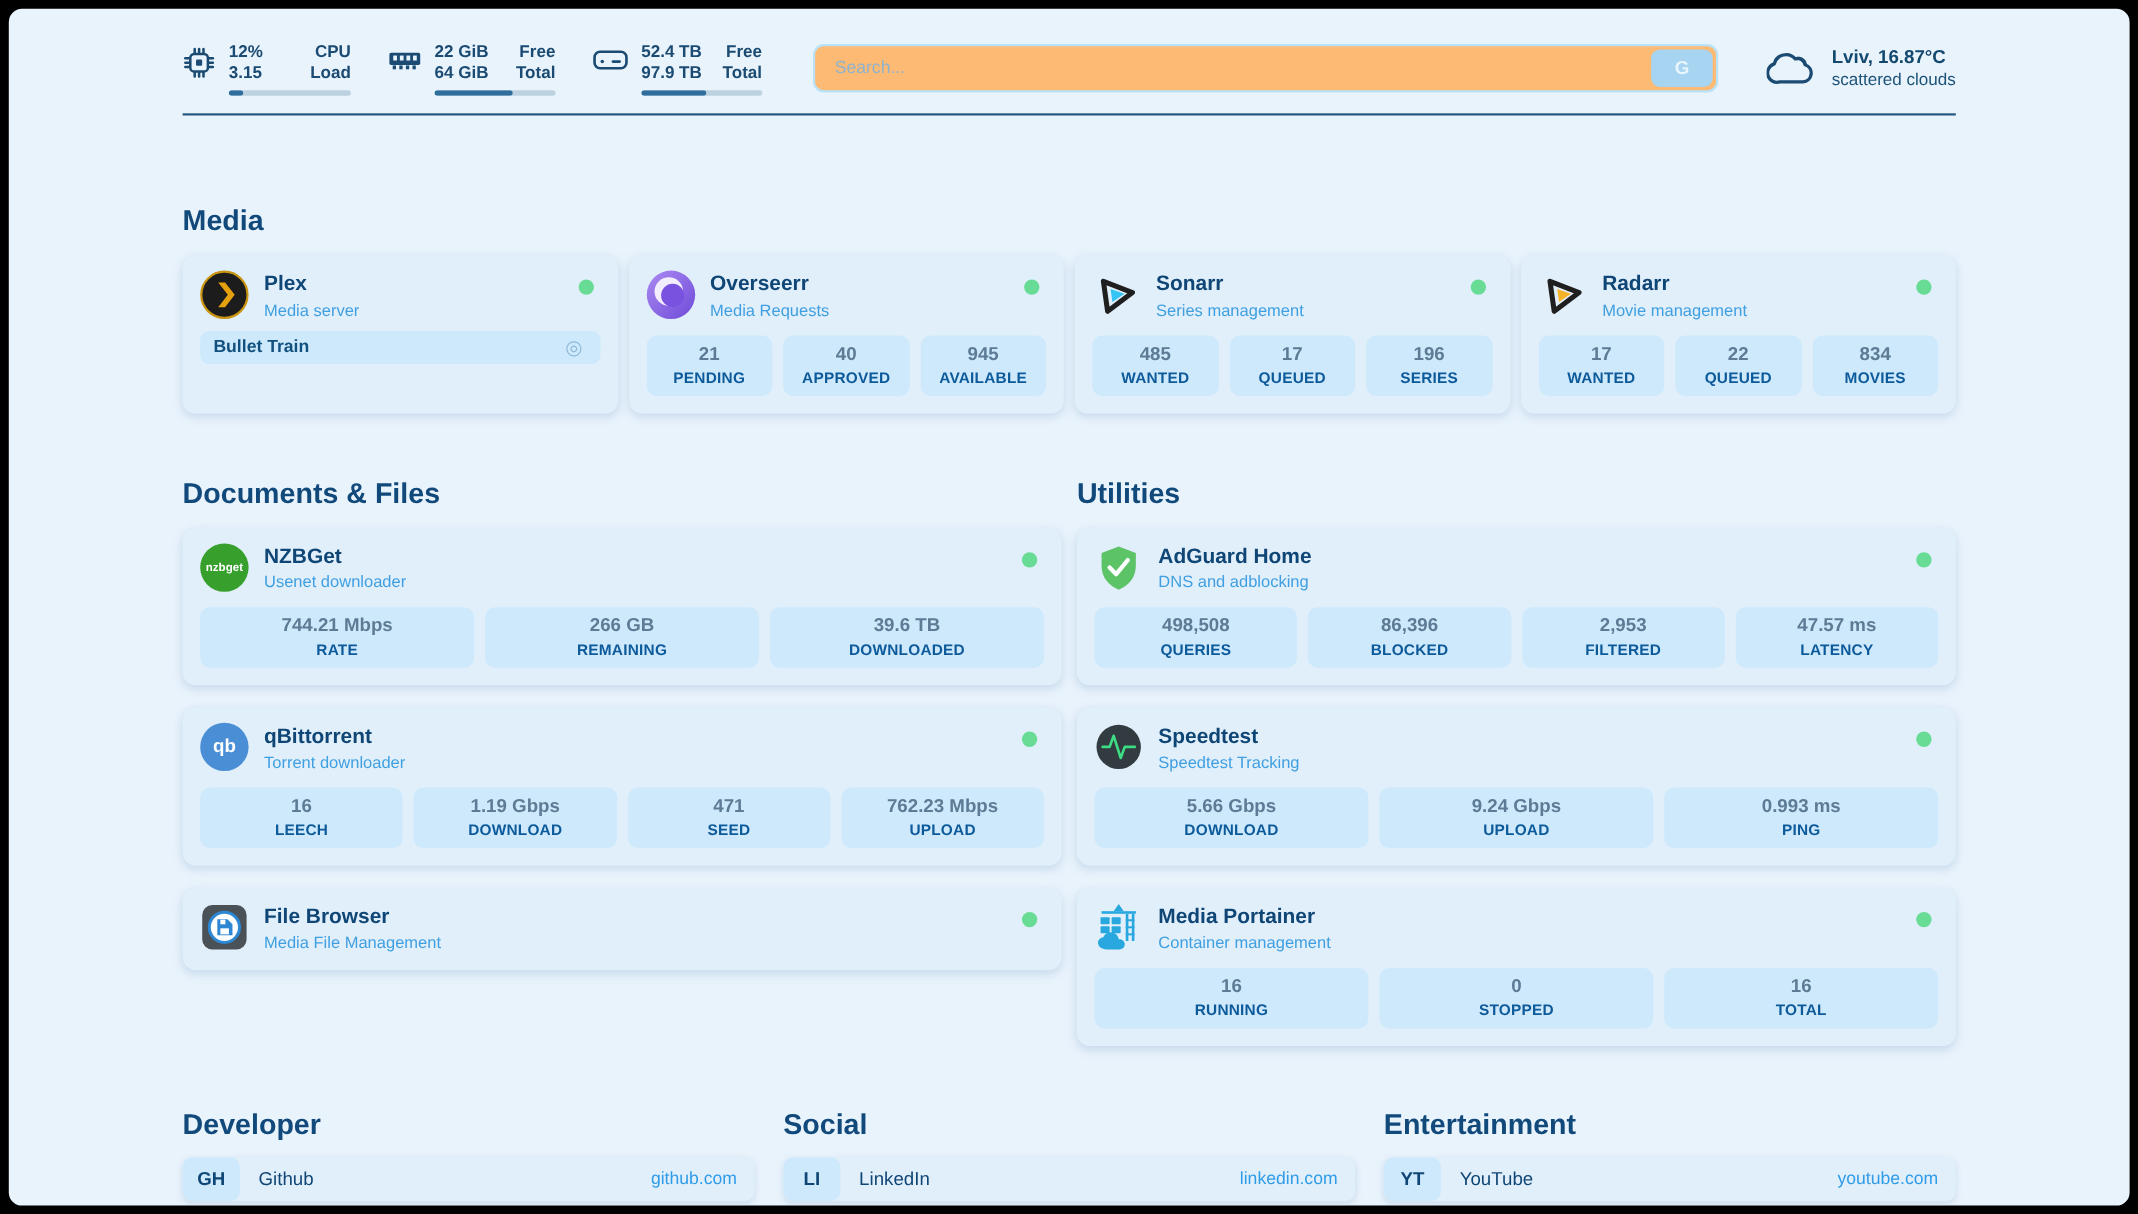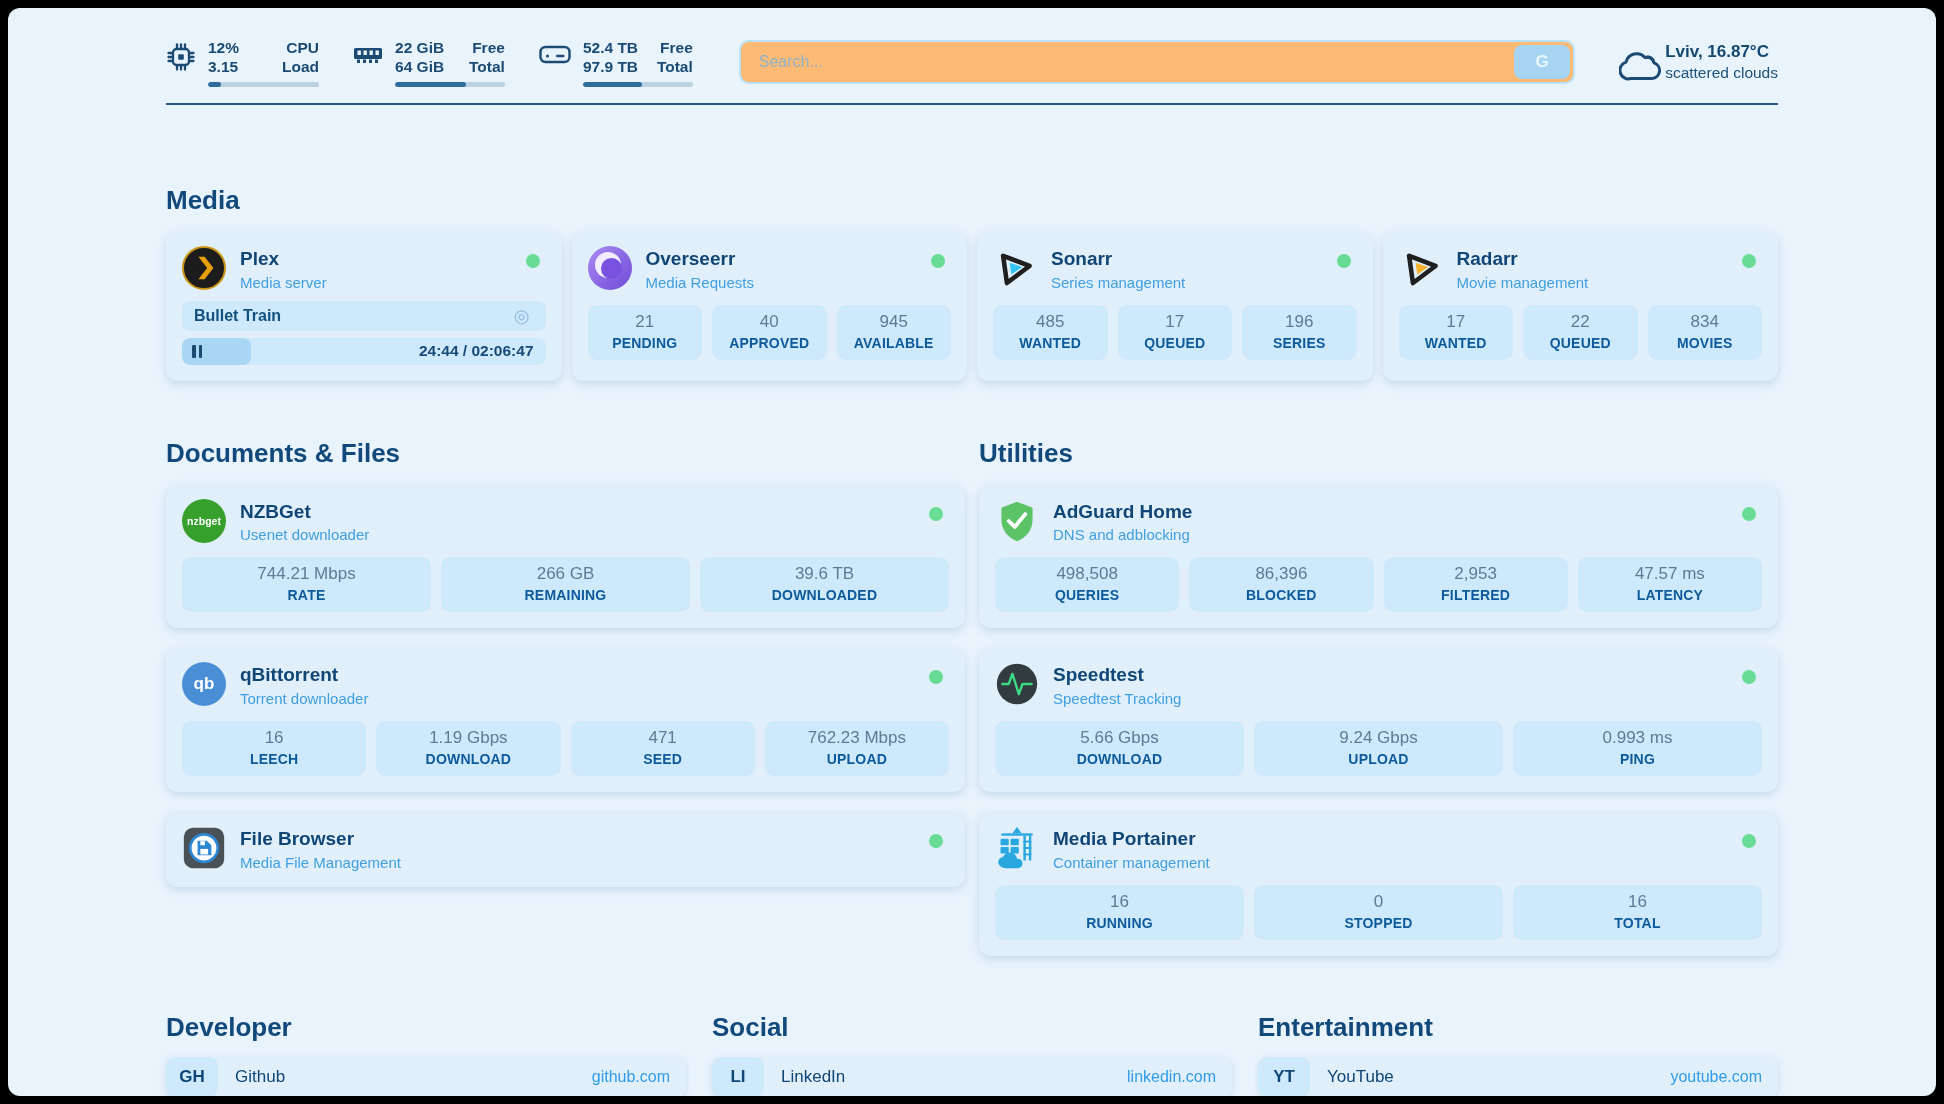--- a/index.html
+++ b/index.html
@@ -31,21 +31,21 @@
     padding:0 108px 0 18px;font-size:16px;color:#12496f;
     font-family:"Liberation Sans", sans-serif;
   }
   .searchwrap input::placeholder{color:#8fb3cc;}
   .search-btn{
     position:absolute;top:5px;bottom:5px;right:5px;width:56px;border:none;
     background:#a7d4f1;border-radius:8px;color:#e9f5fd;font-size:17px;font-weight:600;
     display:flex;align-items:center;justify-content:center;cursor:pointer;
     font-family:"Liberation Sans", sans-serif;
   }
-  .weather{display:flex;align-items:flex-end;gap:0;}
+  .weather{display:flex;align-items:center;gap:13px;}
   .weather-text{display:flex;flex-direction:column;line-height:1.3;}
   .weather-line1{font-size:17px;font-weight:600;color:#14496f;}
   .weather-line2{font-size:15.5px;color:#1c5277;}
   .divider{margin-top:16px;border-bottom:2px solid #26567f;}
 
   
   .section-title{font-size:26px;font-weight:600;color:#11497b;}
   .media-section{margin-top:80px;}
   .media-grid{display:grid;grid-template-columns:repeat(4,1fr);gap:10px;margin-top:16px;}
   .two-col{display:grid;grid-template-columns:1fr 1fr;gap:14px;margin-top:26px;align-items:start;}
@@ -58,21 +58,21 @@
     box-shadow:0 3px 9px rgba(120,160,200,.30);cursor:pointer;
   }
   .app-header{display:flex;align-items:flex-start;gap:14px;position:relative;}
   .app-icon{width:44px;height:44px;flex:0 0 44px;}
   .app-meta{display:flex;flex-direction:column;padding-top:2px;}
   .app-title{font-size:19px;font-weight:600;color:#0f4675;line-height:1.2;}
   .app-subtitle{font-size:15px;color:#3f9fe0;margin-top:3px;}
   .status-dot{position:absolute;top:8px;right:6px;width:14px;height:14px;border-radius:50%;background:#68dc95;}
   .stats-row{display:flex;gap:10px;margin-top:14px;}
   .stat-tile{flex:1;background:#cde9fb;border-radius:9px;text-align:center;padding:7px 4px 9px;}
-  .stat-value{font-size:17px;color:#5d7b95;}
+  .stat-value{font-size:17px;color:#5d7b95;font-weight:bold;}
   .stat-label{font-size:14px;font-weight:700;color:#0d5a9b;margin-top:3px;letter-spacing:.2px;}
 
   
   .media-bar{
     margin-top:10px;height:30px;background:#cde9fb;border-radius:8px;
     display:flex;align-items:center;padding:0 10px 0 12px;
   }
   .media-bar-title{font-size:16px;font-weight:600;color:#11507f;flex:1;}
   .media-session-btn{font-size:18px;color:#8fb9da;line-height:1;background:none;border:none;cursor:pointer;}
   .progress-bar{margin-top:7px;height:27px;background:#cde9fb;border-radius:8px;position:relative;overflow:hidden;}
@@ -231,29 +231,20 @@
             <div class="app-meta">
               <div class="app-title">Plex</div>
               <div class="app-subtitle">Media server</div>
             </div>
             <span class="status-dot"></span>
           </div>
           <div class="media-bar">
             <span class="media-bar-title">Bullet Train</span>
             <button class="media-session-btn">◎</button>
           </div>
-          <div class="progress-bar">
-            <div class="progress-fill" style="width: 19%;">
-              <span class="pause-glyph">
-                  <i></i>
-                  <i></i>
-                </span>
-            </div>
-            <span class="progress-time">24:44 / 02:06:47</span>
-          </div>
         </div>
 
         <div class="card">
           <div class="app-header">
             <div class="app-icon icon-overseerr"></div>
             <div class="app-meta">
               <div class="app-title">Overseerr</div>
               <div class="app-subtitle">Media Requests</div>
             </div>
             <span class="status-dot"></span>

